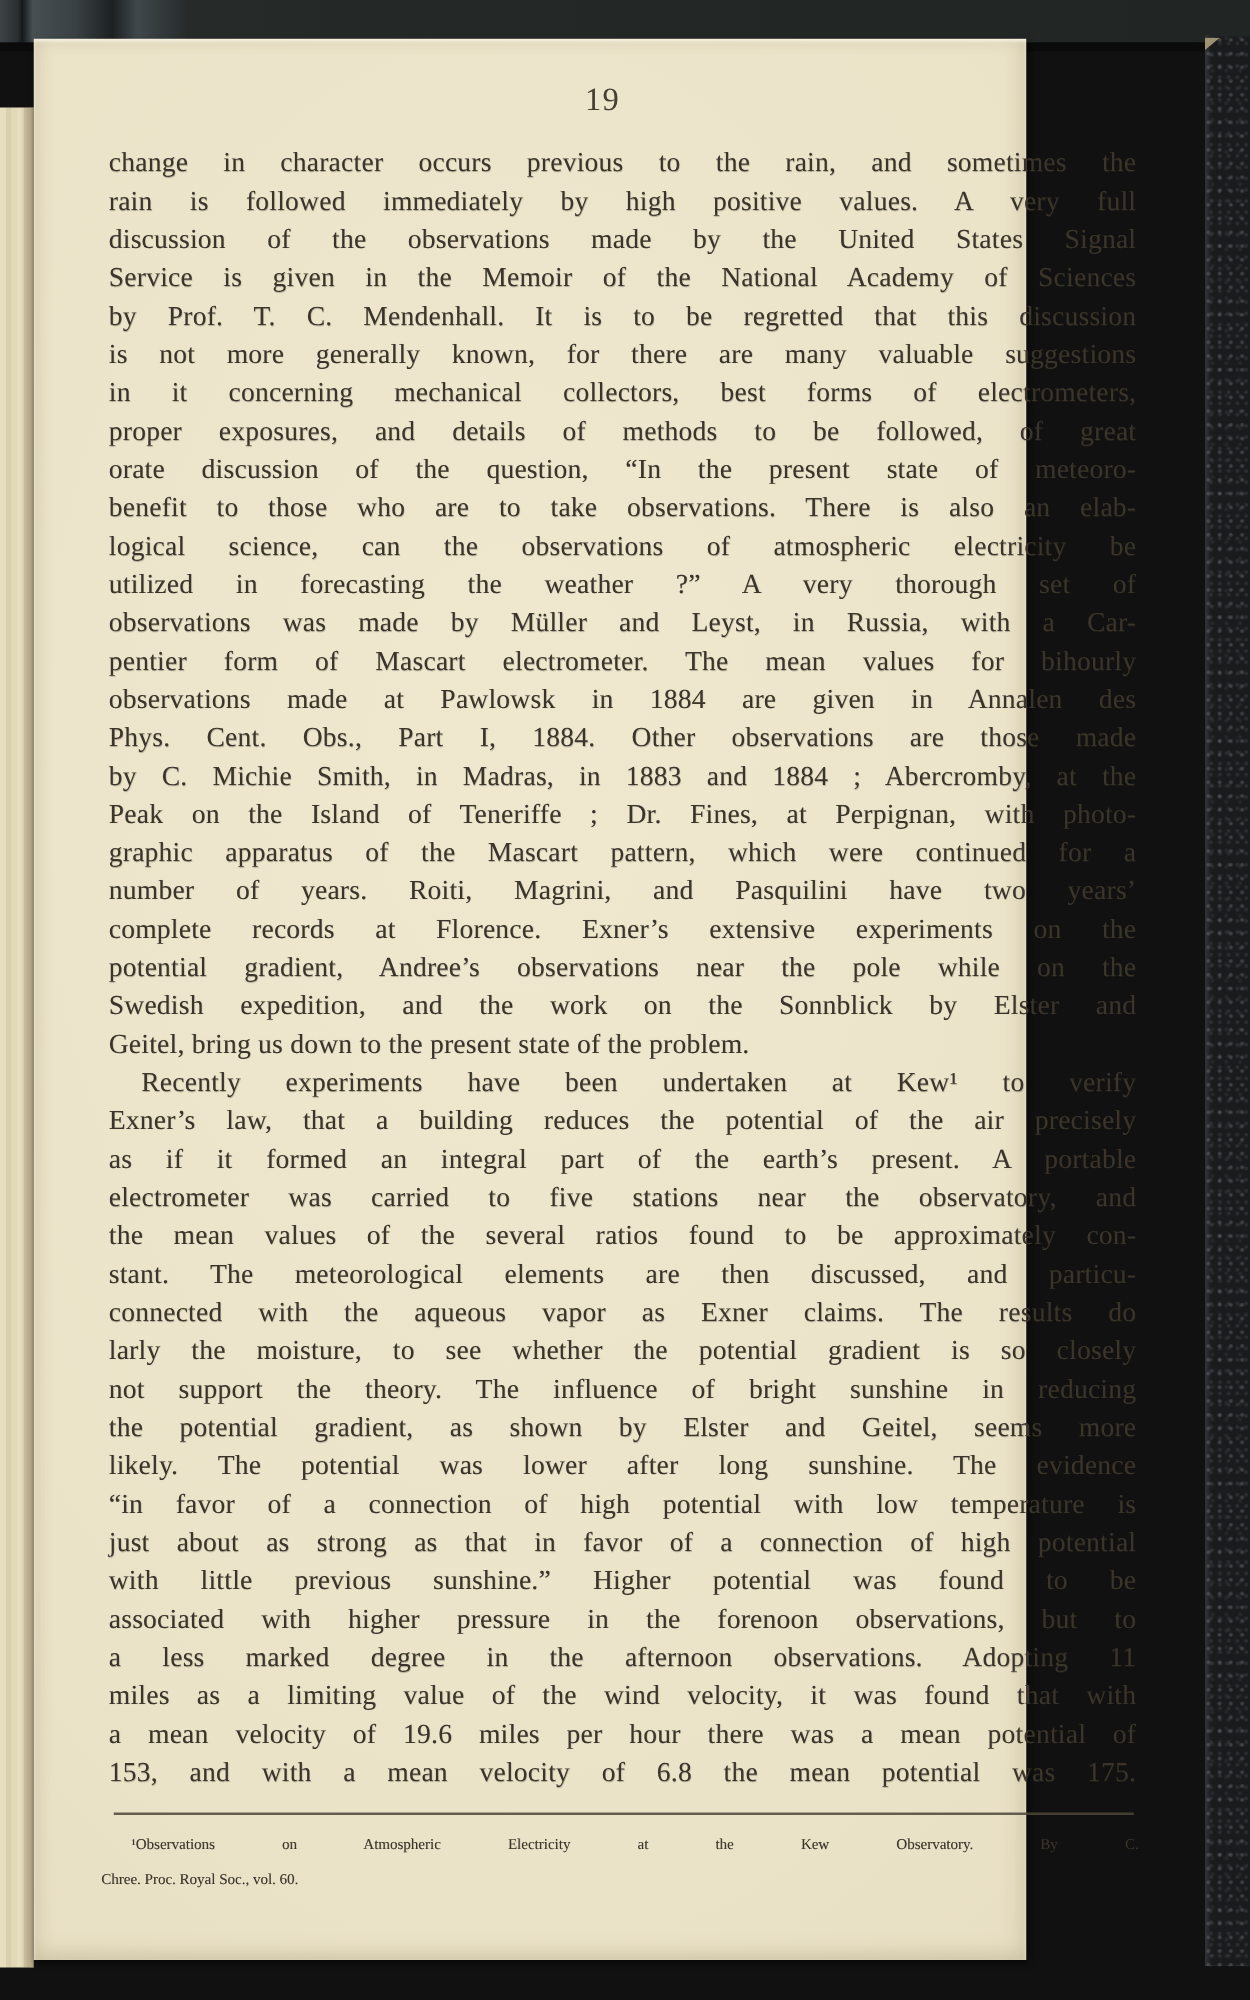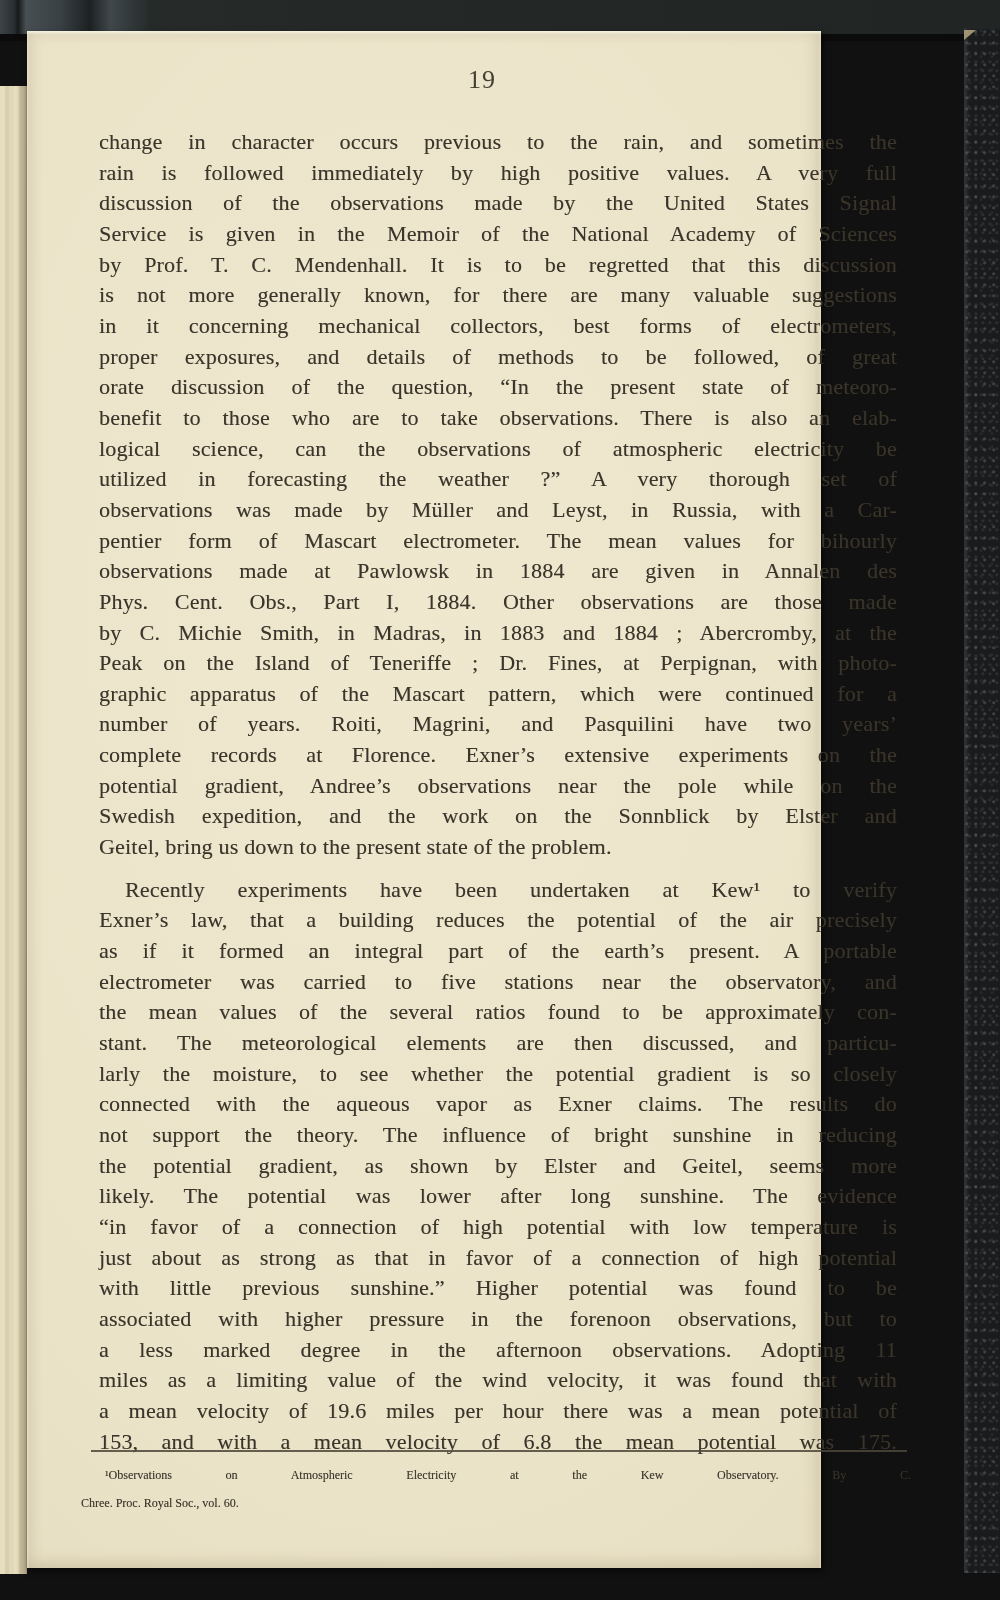--- a/index.html
+++ b/index.html
@@ -84,21 +84,21 @@
   .body-text {
     position: absolute;
     left: 60px; top: 84px;
     width: 822px;
     font-size: 22px;
     line-height: 30.65px;
     color: #3a342a;
     letter-spacing: 0.2px;
     text-shadow: 0.4px 0.4px 0.6px rgba(58,52,42,0.35);
   }
-  .paragraph { margin: 12px; }
+  .paragraph { margin: 0; }
   .tline {
     text-align: justify;
     text-align-last: justify;
     white-space: normal;
   }
   .tline.indent { text-indent: 26px; }
   .tline.last-left { text-align-last: left; }
   .footnote-rule {
     position: absolute;
     left: 64px; top: 1419px;
@@ -158,22 +158,22 @@
           <div class="tline">Swedish expedition, and the work on the Sonnblick by Elster and</div>
           <div class="tline last-left">Geitel, bring us down to the present state of the problem.</div>
         </div>
         <div class="paragraph">
           <div class="tline indent">Recently experiments have been undertaken at Kew¹ to verify</div>
           <div class="tline">Exner’s law, that a building reduces the potential of the air precisely</div>
           <div class="tline">as if it formed an integral part of the earth’s present. A portable</div>
           <div class="tline">electrometer was carried to five stations near the observatory, and</div>
           <div class="tline">the mean values of the several ratios found to be approximately con-</div>
           <div class="tline">stant. The meteorological elements are then discussed, and particu-</div>
+          <div class="tline">connected with the aqueous vapor as Exner claims. The results do</div>
           <div class="tline">larly the moisture, to see whether the potential gradient is so closely</div>
-          <div class="tline">connected with the aqueous vapor as Exner claims. The results do</div>
           <div class="tline">not support the theory. The influence of bright sunshine in reducing</div>
           <div class="tline">the potential gradient, as shown by Elster and Geitel, seems more</div>
           <div class="tline">likely. The potential was lower after long sunshine. The evidence</div>
           <div class="tline">“in favor of a connection of high potential with low temperature is</div>
           <div class="tline">just about as strong as that in favor of a connection of high potential</div>
           <div class="tline">with little previous sunshine.” Higher potential was found to be</div>
           <div class="tline">associated with higher pressure in the forenoon observations, but to</div>
           <div class="tline">a less marked degree in the afternoon observations. Adopting 11</div>
           <div class="tline">miles as a limiting value of the wind velocity, it was found that with</div>
           <div class="tline">a mean velocity of 19.6 miles per hour there was a mean potential of</div>

